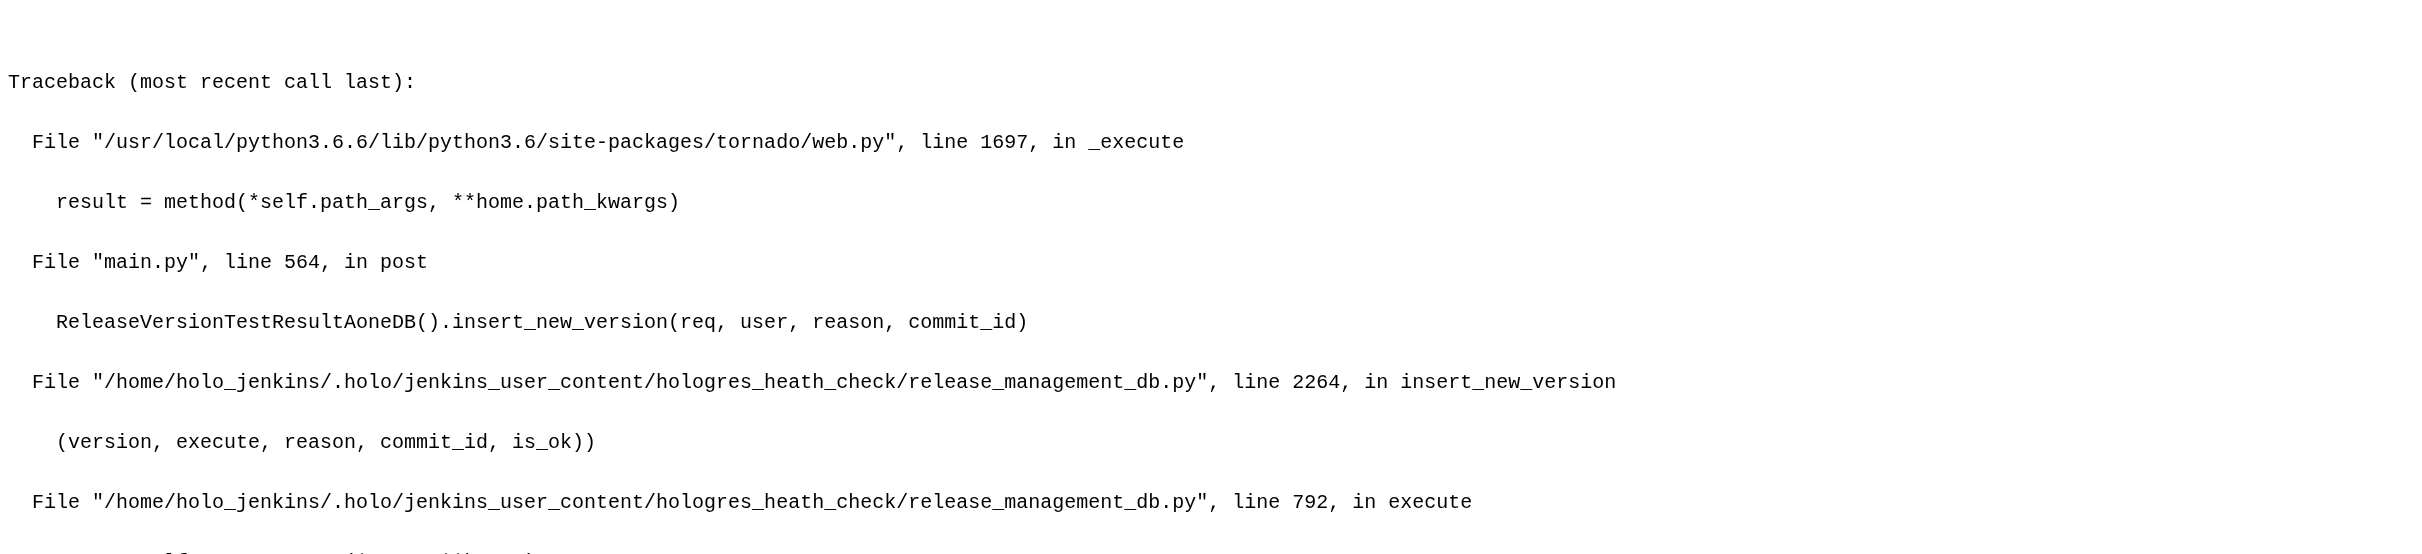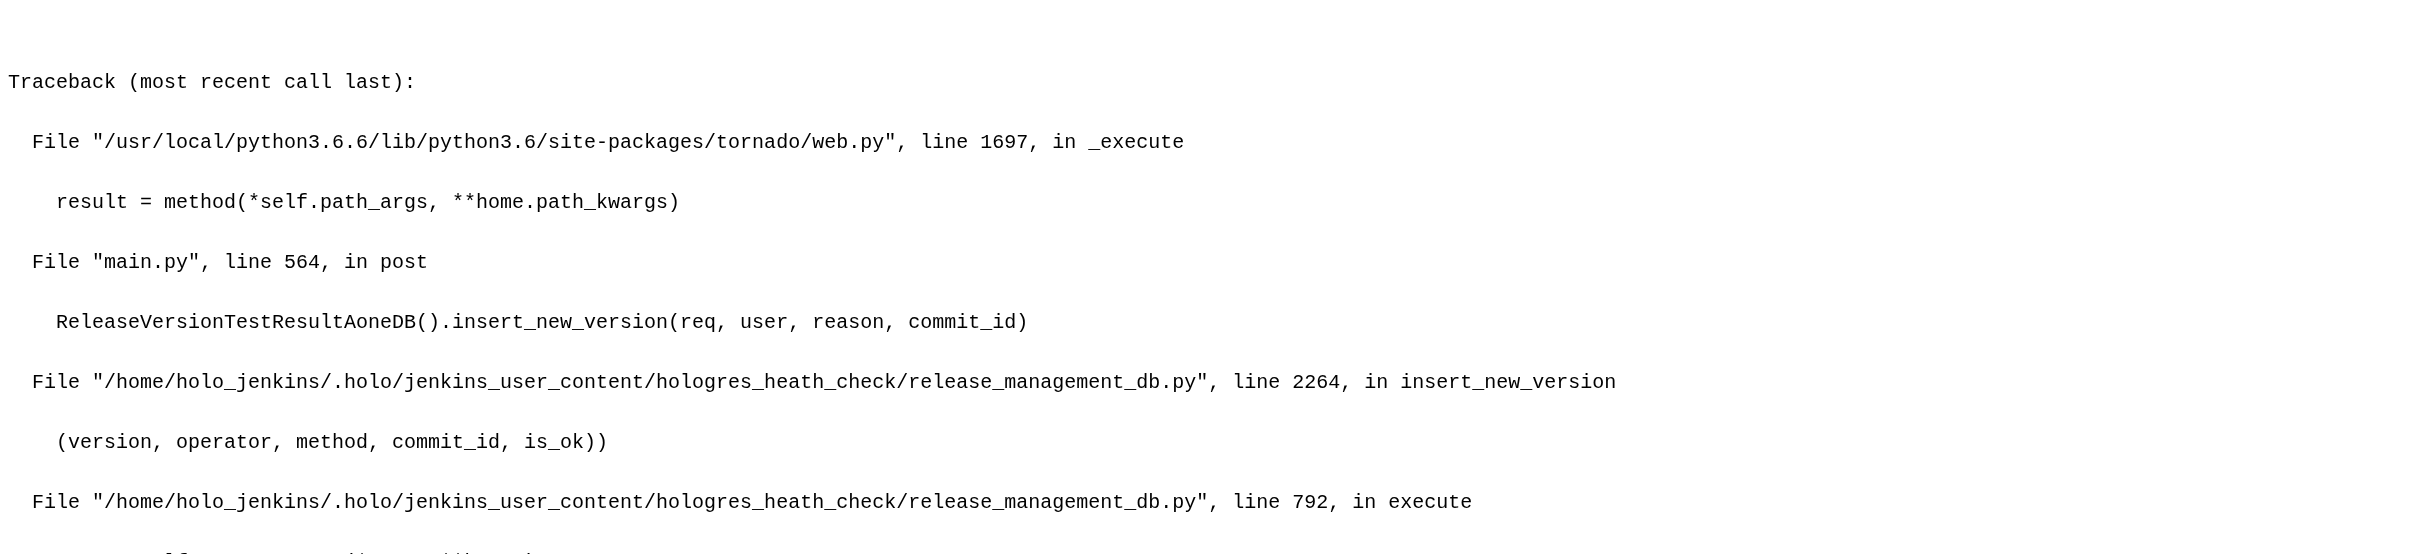--- a/index.html
+++ b/index.html
@@ -19,20 +19,20 @@
   </style>
 </head>
 <body>
 
 <span class="traceback-line">Traceback (most recent call last):</span>
 <span class="traceback-line">  File "/usr/local/python3.6.6/lib/python3.6/site-packages/tornado/web.py", line 1697, in _execute</span>
 <span class="traceback-line">    result = method(*self.path_args, **home.path_kwargs)</span>
 <span class="traceback-line">  File "main.py", line 564, in post</span>
 <span class="traceback-line">    ReleaseVersionTestResultAoneDB().insert_new_version(req, user, reason, commit_id)</span>
 <span class="traceback-line">  File "/home/holo_jenkins/.holo/jenkins_user_content/hologres_heath_check/release_management_db.py", line 2264, in insert_new_version</span>
-<span class="traceback-line">    (version, operator, method, commit_id, is_ok))</span>
+<span class="traceback-line">    (version, execute, reason, commit_id, is_ok))</span>
 <span class="traceback-line">  File "/home/holo_jenkins/.holo/jenkins_user_content/hologres_heath_check/release_management_db.py", line 792, in execute</span>
 <span class="traceback-line">    return self._cur.execute(*args, **kargs)</span>
 
 
 
 
 
 
 </body></html>

